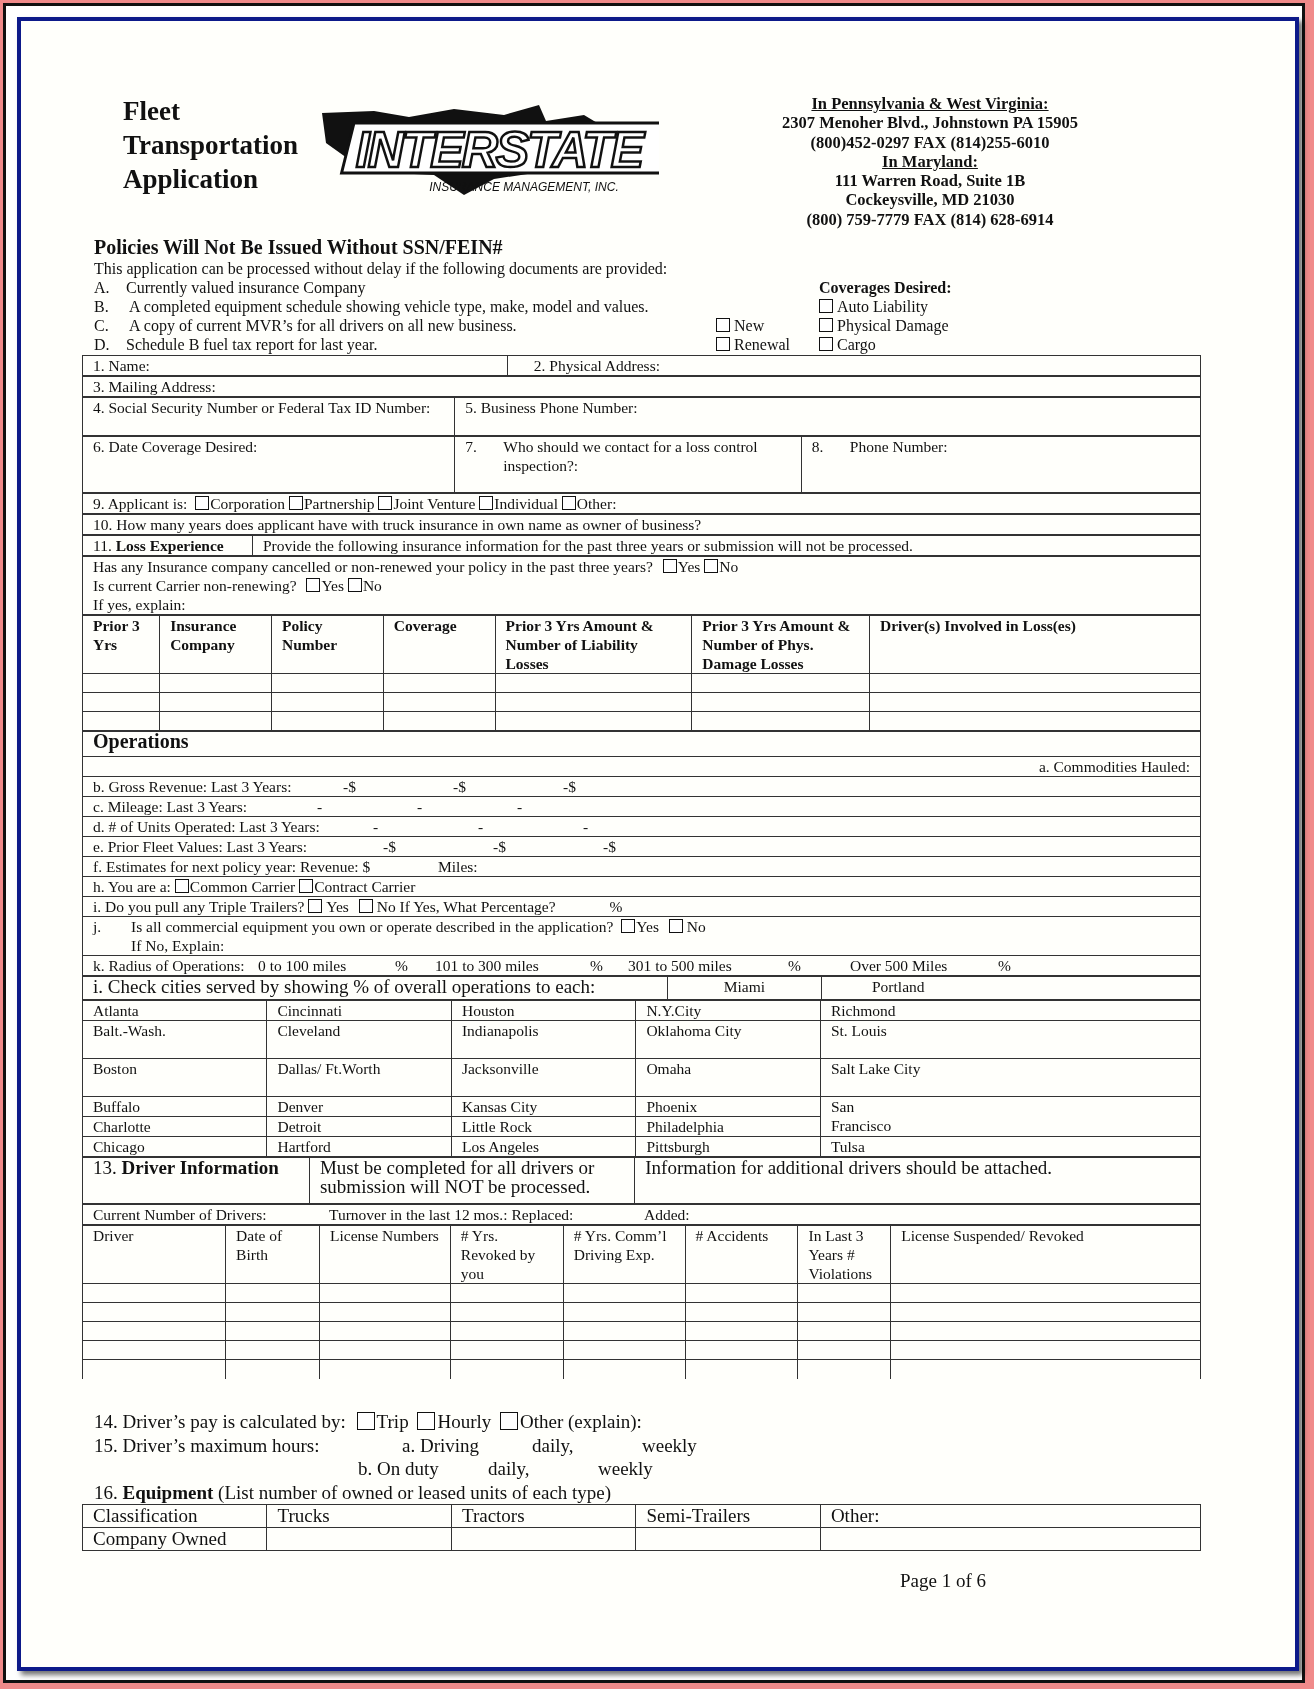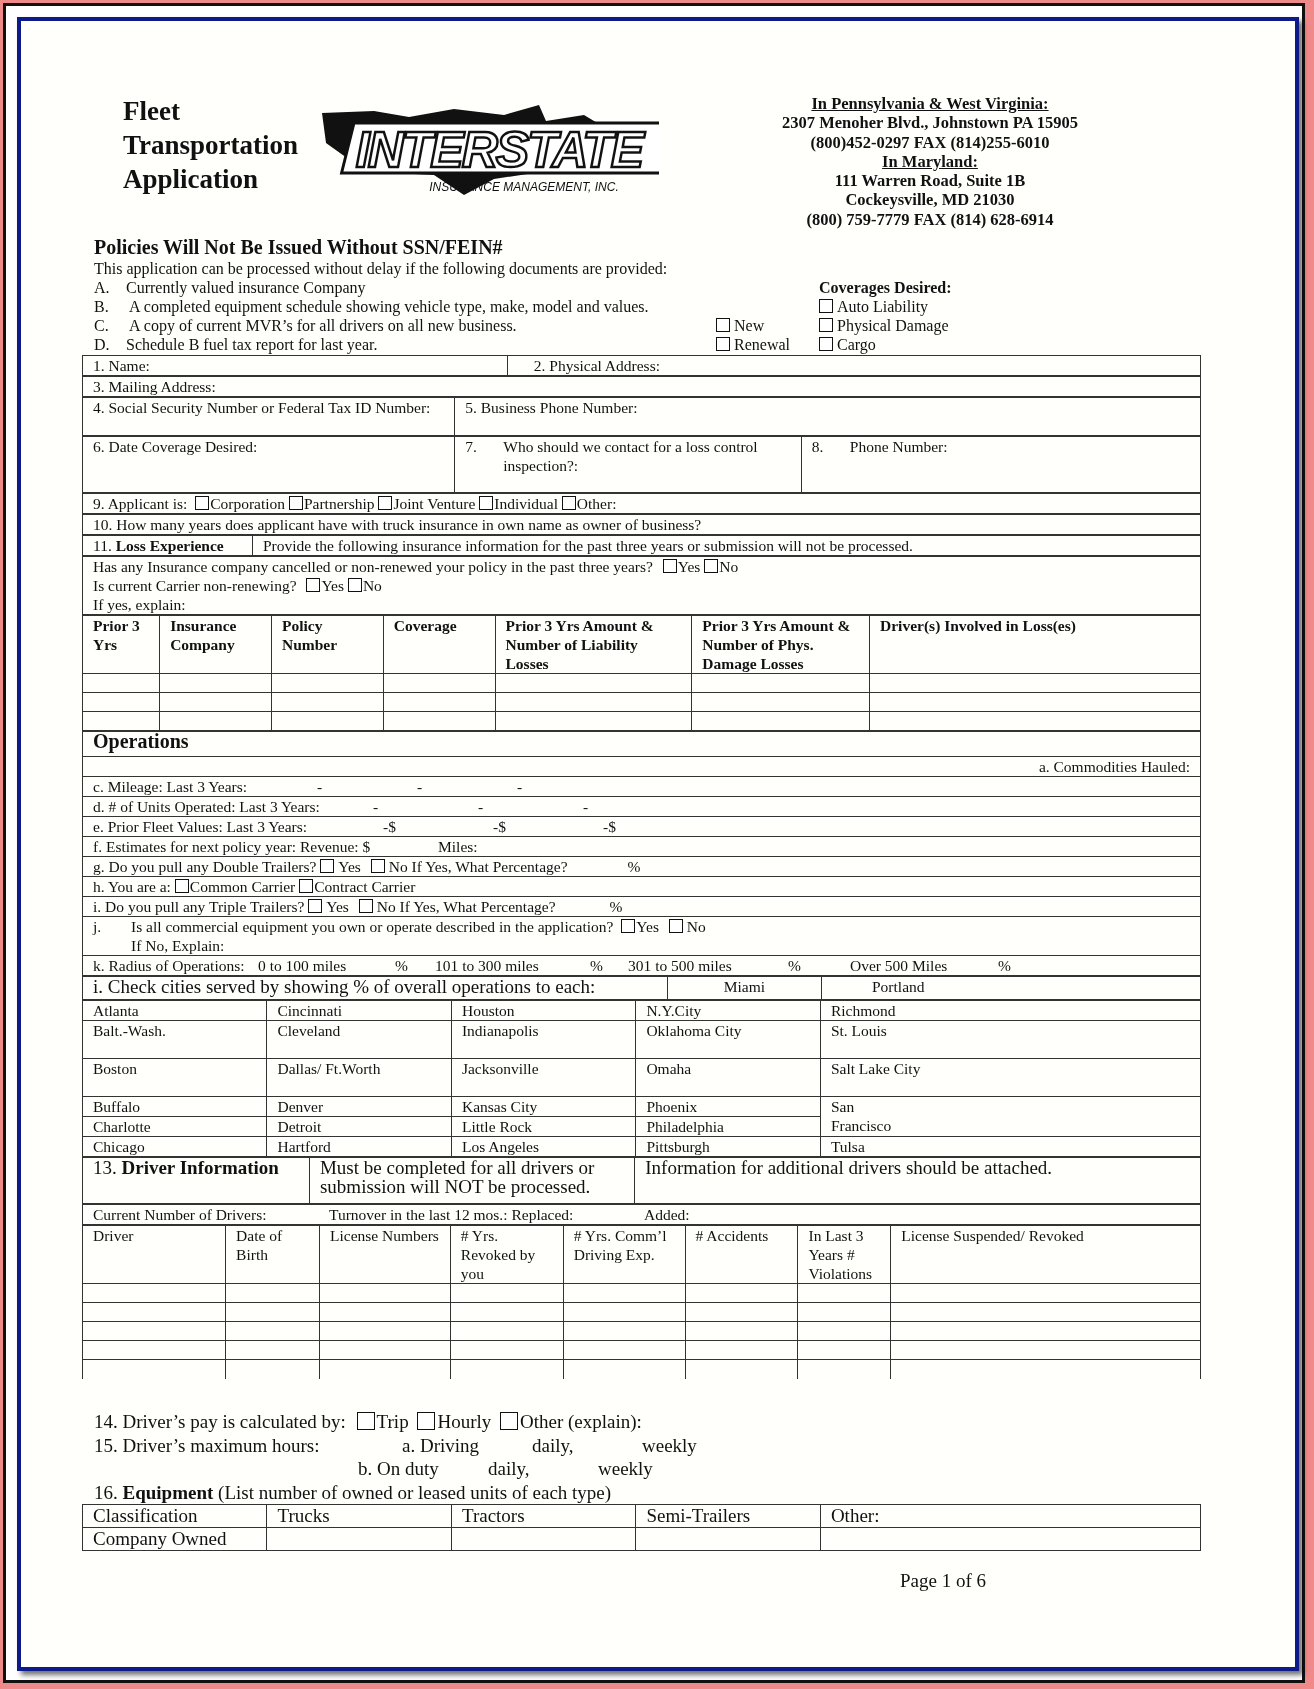--- a/index.html
+++ b/index.html
@@ -261,45 +261,41 @@
   <table class="g nb">
     <tbody>
         <tr style="height:25px;">
           <td class="ops-h">Operations</td>
         </tr>
     <tr style="height:19px;text-align:right;">
           <td>a. Commodities Hauled:</td>
         </tr>
     <tr style="height:19px;">
           <td>
+      <span class="sp" style="width:250px;">b.  Gross Revenue:  Last 3 Years:</span><span class="sp" style="width:110px;">-$</span><span class="sp" style="width:110px;">-$</span><span class="sp">-$</span>
+    </td>
+        </tr>
+    <tr style="height:19px;">
+          <td>
       <span class="sp" style="width:224px;">c.  Mileage: Last 3 Years:</span><span class="sp" style="width:100px;">-</span><span class="sp" style="width:100px;">-</span><span class="sp">-</span>
     </td>
         </tr>
     <tr style="height:19px;">
           <td>
       <span class="sp" style="width:280px;">d.  # of Units Operated: Last 3 Years:</span><span class="sp" style="width:105px;">-</span><span class="sp" style="width:105px;">-</span><span class="sp">-</span>
     </td>
         </tr>
     <tr style="height:19px;">
           <td>
       <span class="sp" style="width:290px;">e.  Prior Fleet Values: Last 3 Years:</span><span class="sp" style="width:110px;">-$</span><span class="sp" style="width:110px;">-$</span><span class="sp">-$</span>
     </td>
         </tr>
     <tr style="height:19px;">
           <td>
       <span class="sp" style="width:345px;">f.  Estimates for next policy year:  Revenue: $</span><span>Miles:</span>
-    </td>
-        </tr>
-    <tr style="height:19px;">
-          <td>
-      <span>g.  Do you pull any Double Trailers?</span>
-      <span class="cb"></span><span>Yes</span>
-      <span class="cb" style="margin-left:6px;"></span><span>No</span>
-      <span>If Yes, What Percentage?</span>
-      <span style="margin-left:56px;">%</span>
     </td>
         </tr>
     <tr style="height:19px;">
           <td>
       <span>h.  You are a:</span>
       <span class="cb" style="margin-right:1px;"></span><span>Common Carrier</span>
       <span class="cb" style="margin-right:1px;"></span><span>Contract Carrier</span>
     </td>
         </tr>
     <tr style="height:19px;">

